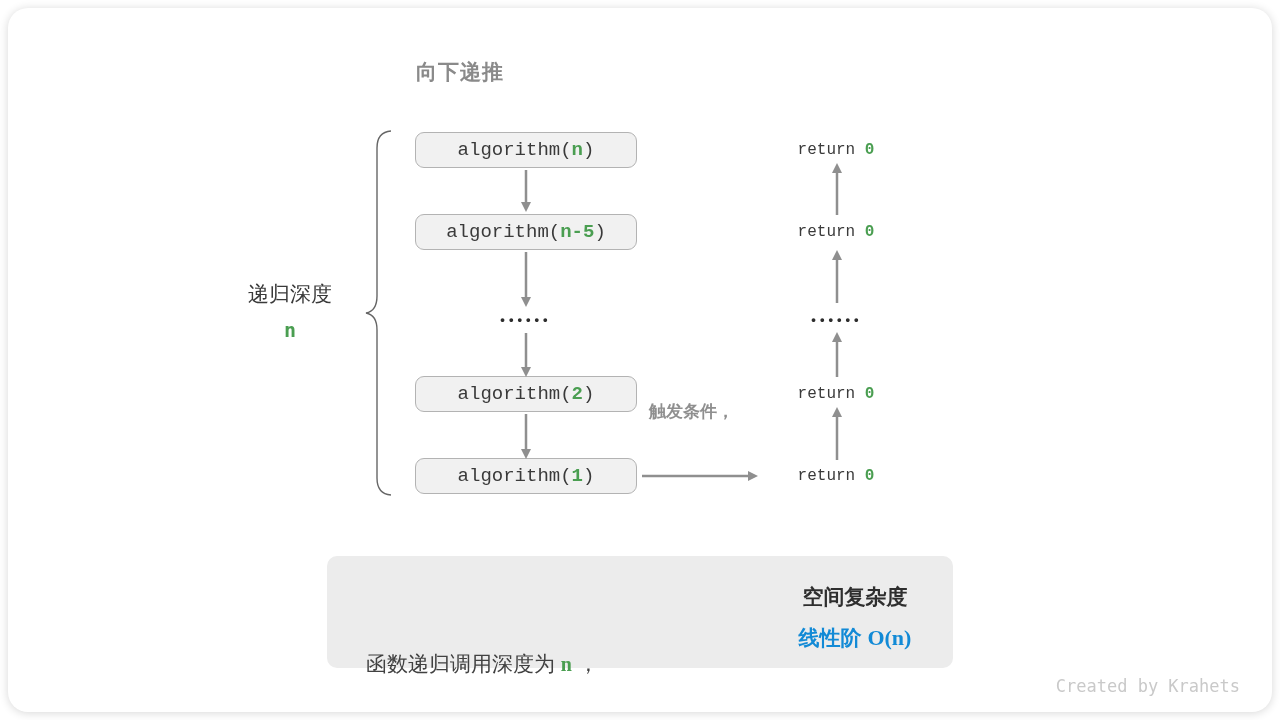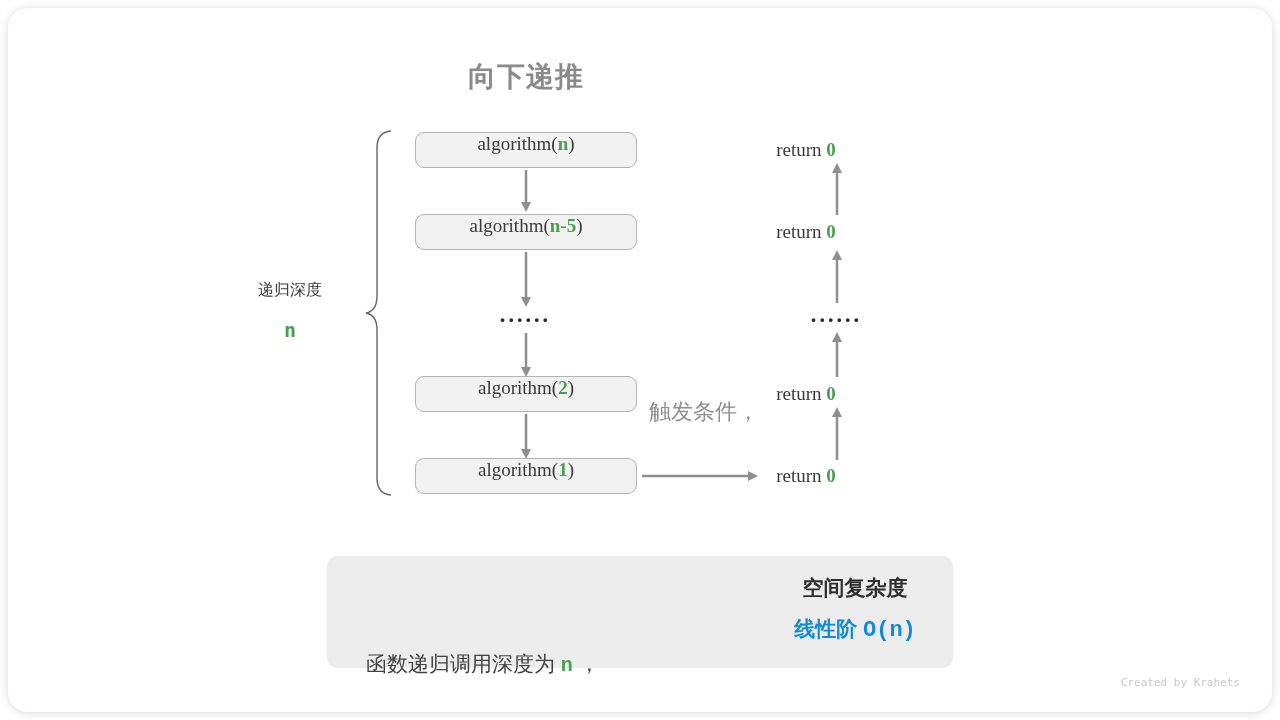--- a/index.html
+++ b/index.html
@@ -8,84 +8,84 @@
 
   .stage { position: absolute; left: 0; top: 0; width: 1280px; height: 720px; }
 
   .card {
     position: absolute; left: 8px; top: 8px; width: 1264px; height: 704px;
     background: #ffffff; border-radius: 20px;
     box-shadow: 0 1px 10px rgba(0,0,0,0.16);
   }
 
   .col-header {
-    position: absolute; top: 58px; width: 220px; text-align: center;
-    font-size: 28px; font-weight: bold; color: #8a8a8a; letter-spacing: 1px;
+    position: absolute; top: 58px; width: 220px; 
+    font-size: 21px; font-weight: bold; color: #8a8a8a; letter-spacing: 1px;
   }
 
-  .mono  { font-family: Liberation Mono, monospace; text-align: center; }
+  .mono  { font-family: Liberation Serif, serif; text-align: center; }
   .green { color: #4a9e51; font-weight: bold; }
   .blue  { color: #128ad6; }
 
   .algo-box {
     position: absolute; left: 415px; width: 222px; height: 36px;
     background: #f1f1f1; border: 1.5px solid #b3b3b3; border-radius: 9px;
-    display: flex; justify-content: center;
-    font-family: Liberation Serif, serif; font-size: 19px; color: #3a3a3a;
+    display: flex; align-items: center; justify-content: center;
+    font-family: Liberation Mono, monospace; font-size: 19px; color: #3a3a3a;
     white-space: pre;
   }
 
   .return-row {
-    position: absolute; left: 706px; width: 200px; height: 26px;
+    position: absolute; left: 736px; width: 200px; height: 26px;
     display: flex; align-items: center; justify-content: center;
-    font-family: Liberation Serif, serif; font-size: 19px; color: #3a3a3a;
+    font-family: Liberation Mono, monospace; font-size: 16px; color: #3a3a3a;
     white-space: pre;
   }
 
   .dots-row {
     position: absolute; width: 222px; height: 18px; text-align: center;
     font-size: 13px; font-weight: bold; letter-spacing: 4px; color: #2d2d2d;
     line-height: 18px;
   }
 
   .depth-label {
     position: absolute; left: 225px; top: 280px; width: 130px; text-align: center;
-    font-size: 16px; color: #3a3a3a;
+    font-size: 21px; color: #3a3a3a;
   }
   .depth-var {
     position: absolute; left: 225px; top: 318px; width: 130px; text-align: center;
     font-family: "DejaVu Sans Mono", monospace; font-size: 20px; font-weight: bold; color: #4a9e51;
   }
 
   .base-case-note {
     position: absolute; left: 649px; top: 393px; width: 130px;
-    font-size: 22px; font-weight: normal; color: #8f8f8f; line-height: 37px;
+    font-size: 17px; font-weight: bold; color: #8f8f8f; line-height: 37px;
   }
 
   .summary-box {
     position: absolute; left: 327px; top: 556px; width: 626px; height: 112px;
     background: #ececec; border-radius: 10px;
   }
   .summary-left {
     position: absolute; left: 366px; top: 574px;
     font-size: 21px; color: #414141; line-height: 36px; white-space: pre;
   }
   .summary-left .mono { font-size: 20px; }
   .summary-right {
     position: absolute; left: 748px; top: 574px; width: 214px; text-align: center;
   }
-  .summary-right-title { font-size: 21px; font-weight: bold; color: #2e2e2e; }
+  .summary-right-title { font-size: 21px; font-weight: bold; color: #2e2e2e; margin-top: 9px; }
   .summary-right-result {
     margin-top: 13px; font-size: 21px; font-weight: bold; white-space: pre;
   }
   .summary-right-result .mono { font-size: 22px; }
 
   .watermark {
     position: absolute; left: 1000px; top: 676px; width: 240px; text-align: right;
-    font-family: "DejaVu Sans Mono", monospace; font-size: 11px; color: #c9c9c9;
+    font-family: "DejaVu Sans Mono", monospace; font-size: 17px; color: #c9c9c9;
   }
 
   svg.overlay { position: absolute; left: 0; top: 0; pointer-events: none; }
 </style>
 </head>
 <body>
 
 <div class="stage">
 
   <div class="card"></div>

